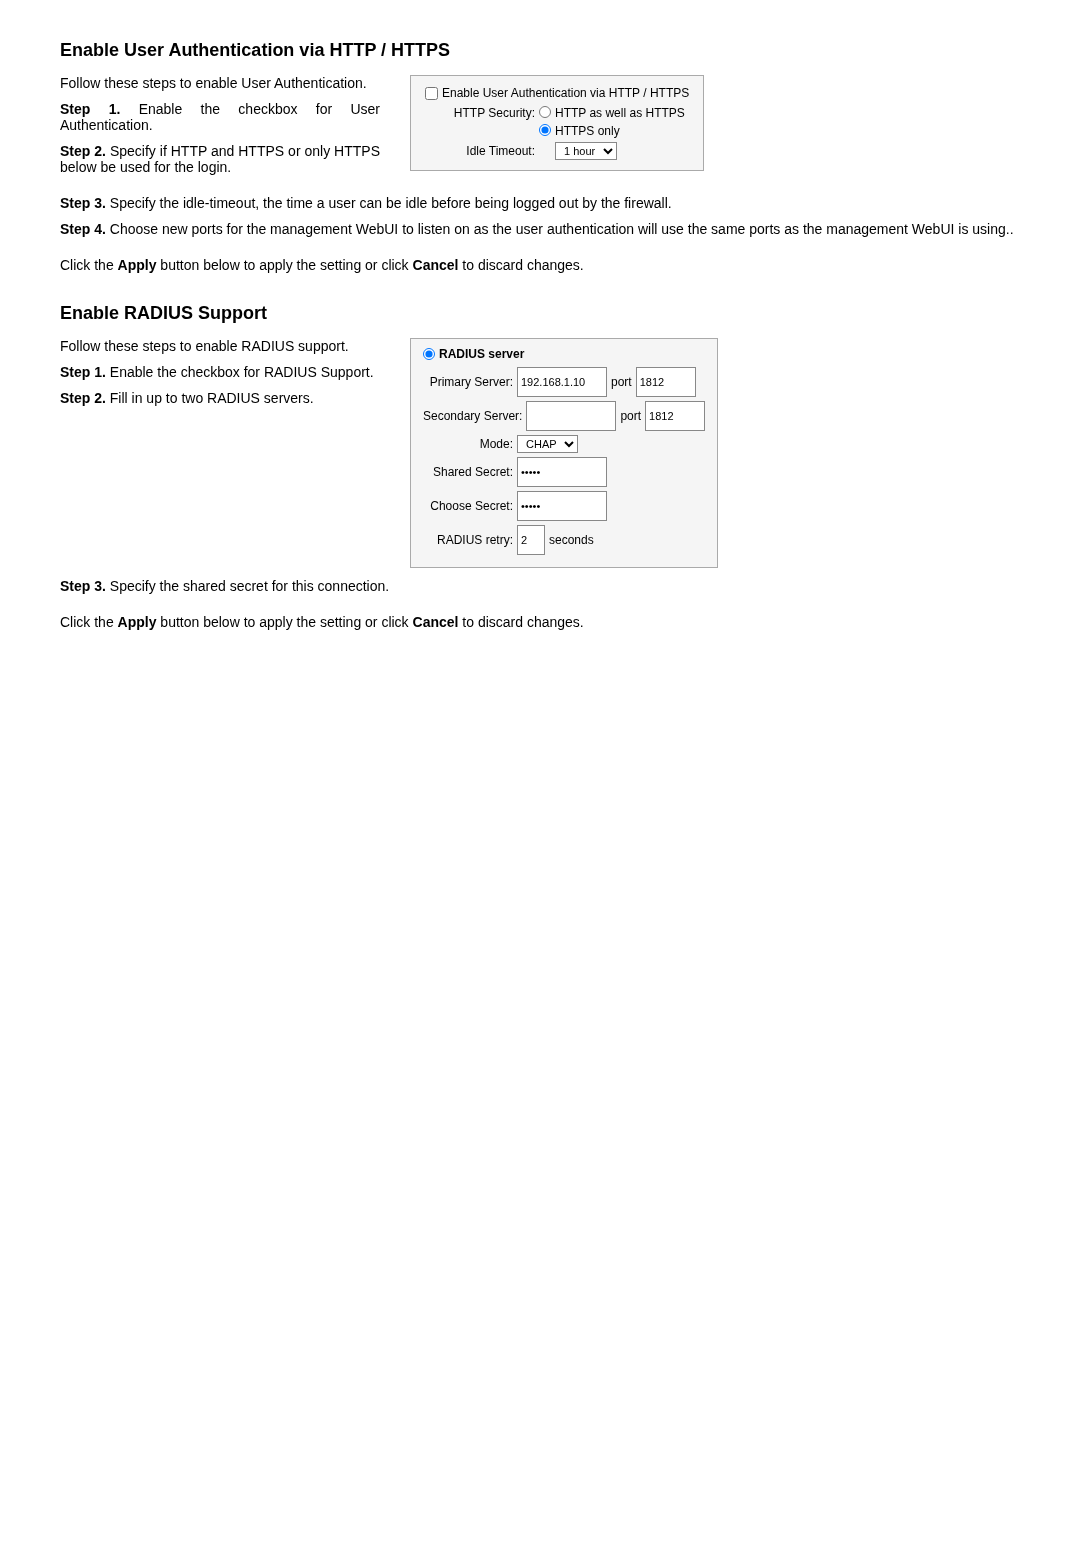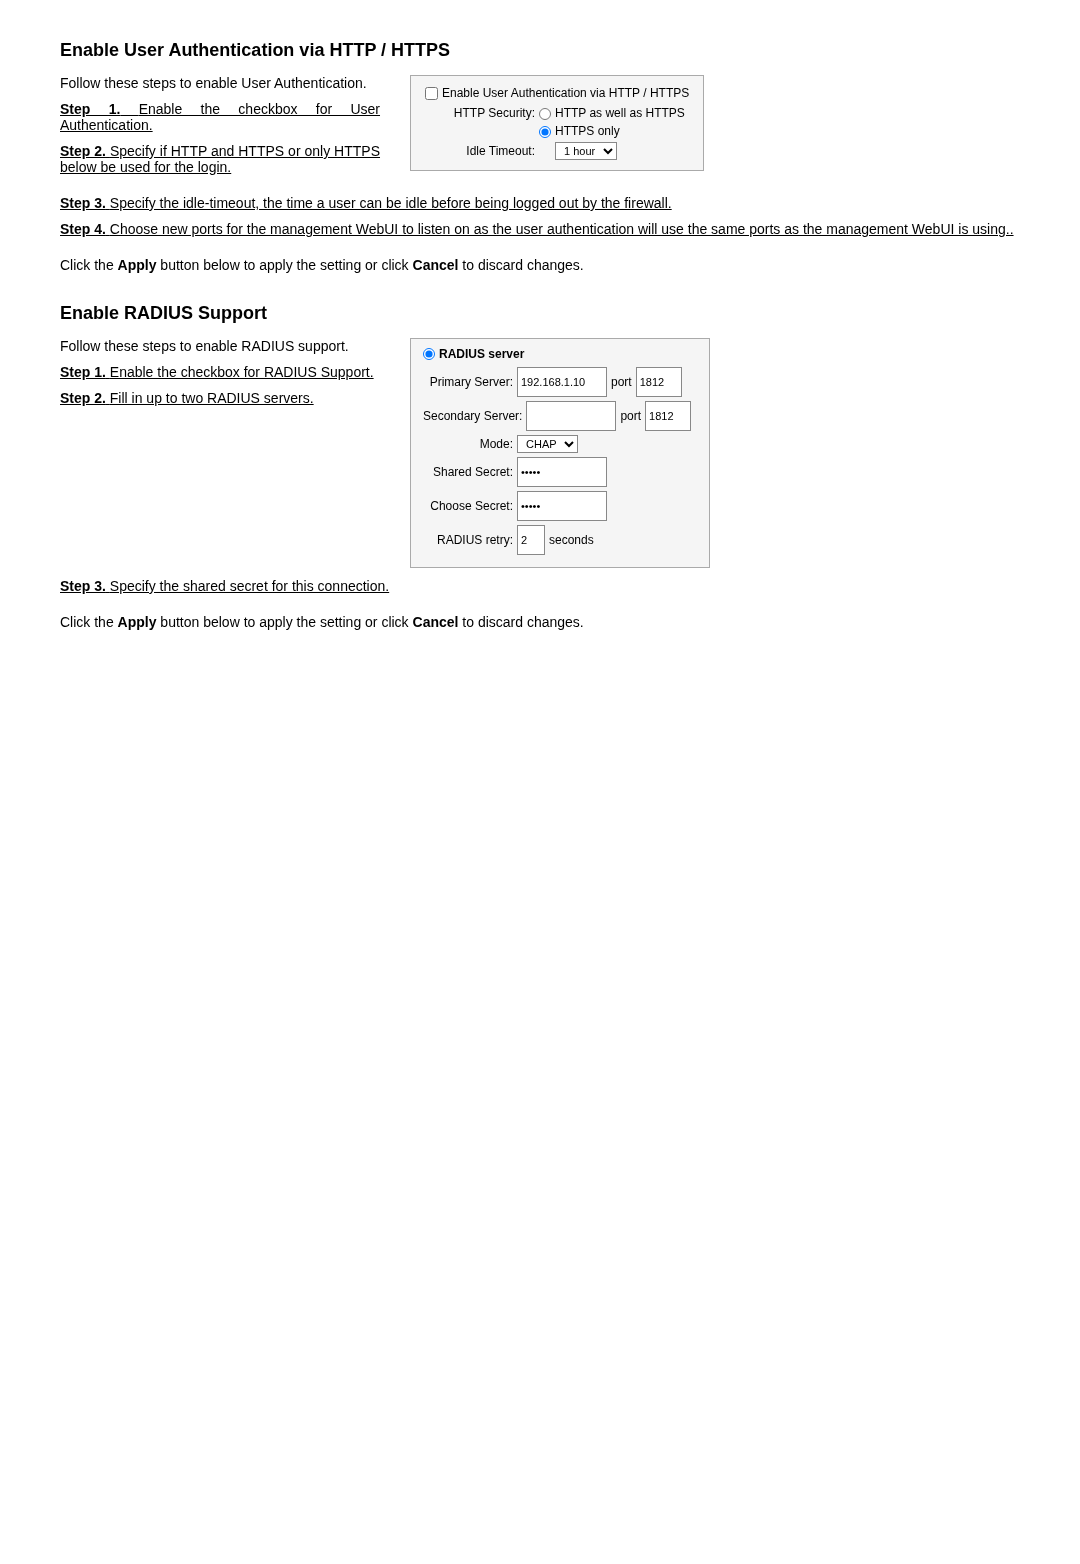--- a/index.html
+++ b/index.html
@@ -42,21 +42,20 @@
       text-align: justify;
     }
 
     .right-col {
       flex: 1;
     }
 
     .step-text {
       margin-bottom: 10px;
       text-align: justify;
-      text-decoration: underline;
     }
 
     .step-text b {
       font-weight: bold;
     }
 
     .full-text {
       text-align: justify;
       margin-bottom: 10px;
     }
@@ -91,21 +90,21 @@
     .checkbox-row {
       display: flex;
       align-items: center;
       gap: 4px;
       margin-bottom: 6px;
       font-size: 12px;
     }
 
     .radio-row {
       display: flex;
-      align-items: flex-end;
+      align-items: flex-start;
       gap: 4px;
       margin-bottom: 4px;
       padding-left: 20px;
       font-size: 12px;
     }
 
     .idle-row {
       display: flex;
       align-items: center;
       gap: 20px;
@@ -131,21 +130,21 @@
     }
 
     .select-input {
       border: 1px solid #888;
       background: #fff;
       padding: 1px 4px;
       font-size: 11px;
     }
 
     .port-input {
-      width: 46px;
+      width: 60px;
     }
 
     .ip-input {
       width: 90px;
     }
 
     .secret-input {
       width: 90px;
     }
 

